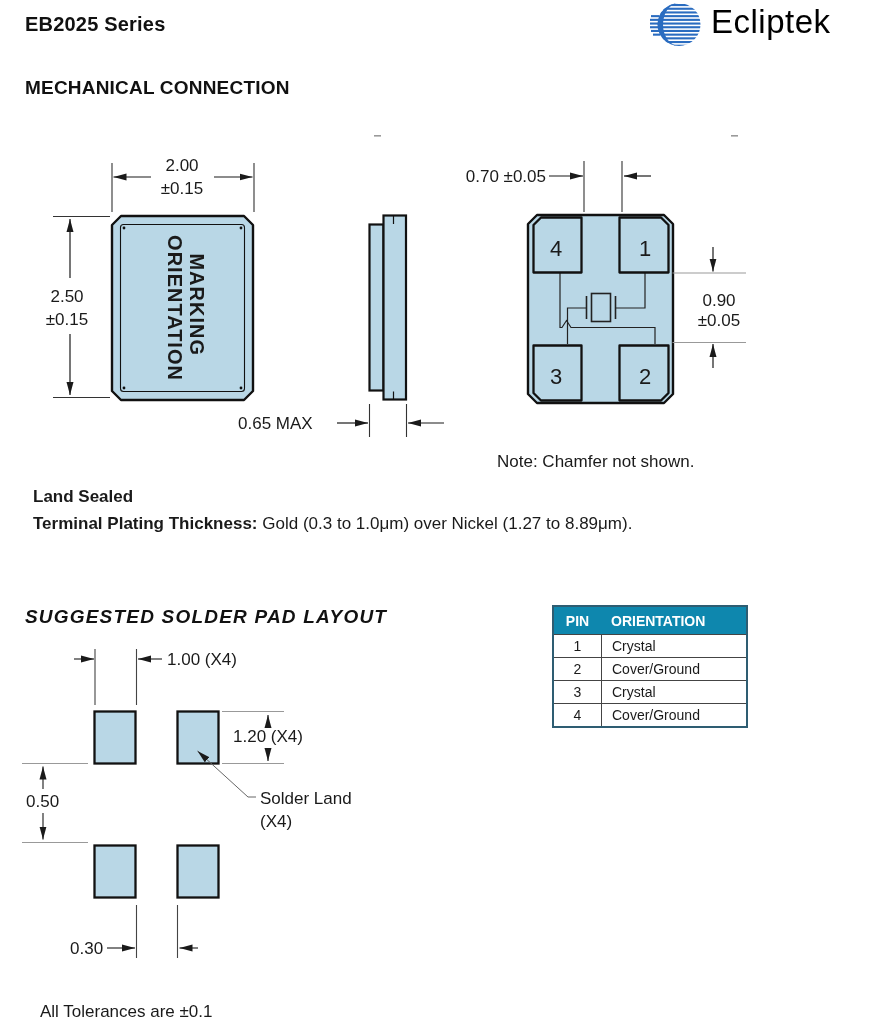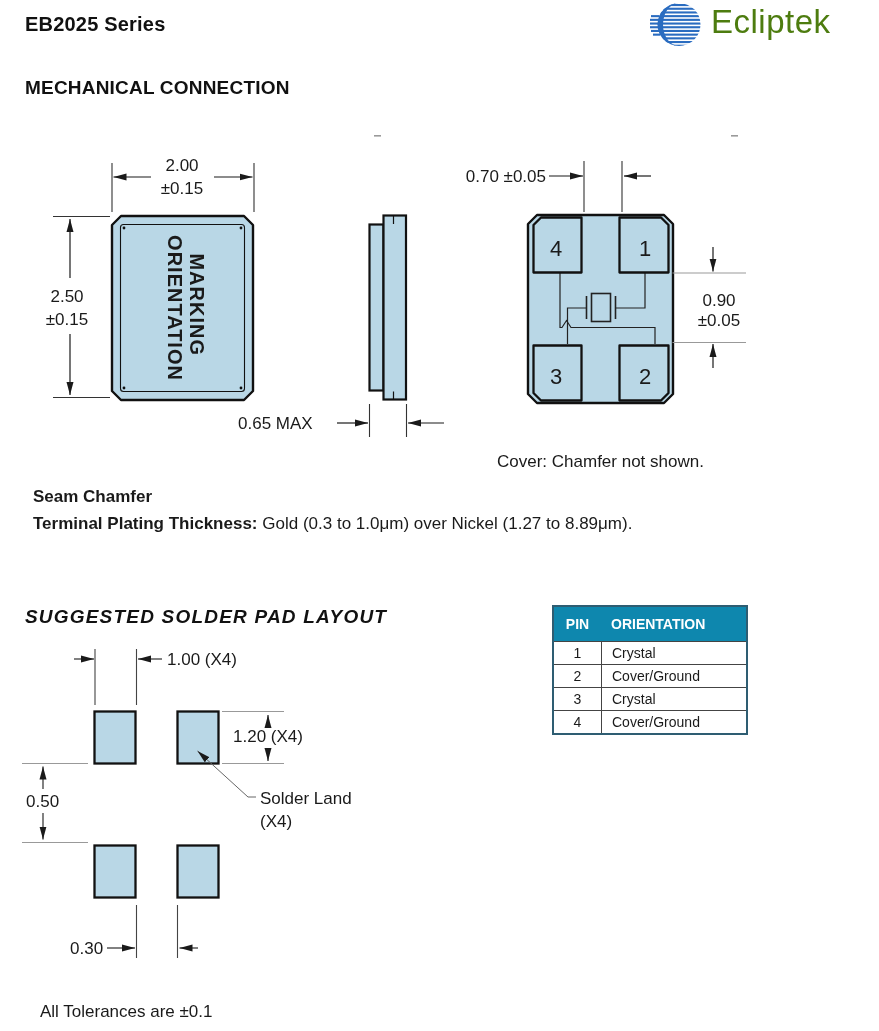--- a/index.html
+++ b/index.html
@@ -2,38 +2,38 @@
 <html><head>
 <meta charset="utf-8">
 <style>
   html,body { margin:0; padding:0; }
   body {
     width:879px; height:1031px; background:#ffffff; position:relative;
     font-family:"Liberation Sans", sans-serif; color:#1a1a1a; overflow:hidden;
   }
   .abs { position:absolute; }
   .page-title { left:25px; top:13px; font-size:20px; font-weight:bold; color:#111; letter-spacing:0.2px;text-align:right; }
-  .logo-text { left:711px; top:3px; font-size:33px; color:#4d7c0f; letter-spacing:0.5px; }
+  .logo-text { left:711px; top:3px; font-size:33px; color:#000000; letter-spacing:0.5px; }
   .sec-head { font-size:19px; font-weight:bold; color:#111; }
   .head-mech { left:25px; top:77px; letter-spacing:0.2px; }
   .head-solder { left:25px; top:606px; letter-spacing:1.2px;font-style:italic; }
   .note-text { left:497px; top:452px; font-size:17px; }
   .seam-text { left:33px; top:487px; font-size:17px; font-weight:bold; }
   .plating-text { left:33px; top:514px; font-size:17px; }
   .plating-text b { font-weight:bold; }
   .tol-note { left:40px; top:1002px; font-size:17px; }
   svg text { font-family:"Liberation Sans", sans-serif; fill:#1a1a1a; }
   .dim { font-size:17px; }
   .padnum { font-size:22px; }
   .marking { font-size:20px; font-weight:bold; letter-spacing:1px; }
   .pintable {
     position:absolute; left:552px; top:605px; width:196px;
     border:2px solid #2e5d72; box-sizing:border-box; font-size:14px; background:#fff;
   }
-  .pt-head { display:flex; background:#0e87ae; color:#fff; font-weight:bold; height:34px; align-items:center; }
+  .pt-head { display:flex; background:#0e87ae; color:#fff; font-weight:bold; height:27px; align-items:center; }
   .pt-row { display:flex; height:22px; align-items:stretch; border-top:1px solid #444; color:#1a1a1a; }
   .pt-c1 { width:47px; flex:none; display:flex; align-items:center; justify-content:center; }
   .pt-row .pt-c1 { border-right:1px solid #444; }
   .pt-c2 { padding-left:10px; flex:1; display:flex; align-items:center; }
 </style>
 </head>
 <body>
 
 <svg class="abs" style="left:0;top:0" width="879" height="1031" viewBox="0 0 879 1031">
   <defs>
@@ -175,22 +175,22 @@
     <rect x="0" y="21.5" width="9" height="2.1"></rect>
       <rect x="0" y="25.2" width="9" height="2.1"></rect>
     <rect x="1" y="28.9" width="8" height="2.1"></rect>
       <rect x="3" y="32.6" width="7" height="2.1"></rect>
   </g>
 </svg>
 <div class="abs logo-text">Ecliptek</div>
 
 <div class="abs sec-head head-mech">MECHANICAL CONNECTION</div>
 
-<div class="abs note-text">Cover: Chamfer not shown.</div>
-<div class="abs seam-text">Seam Chamfer</div>
+<div class="abs note-text">Note: Chamfer not shown.</div>
+<div class="abs seam-text">Land Sealed</div>
 <div class="abs plating-text"><b>Terminal Plating Thickness:</b><span> Gold (0.3 to 1.0μm) over Nickel (1.27 to 8.89μm).</span></div>
 
 <div class="abs sec-head head-solder">SUGGESTED SOLDER PAD LAYOUT</div>
 
 <div class="pintable">
   <div class="pt-head">
     <div class="pt-c1">PIN</div>
     <div class="pt-c2">ORIENTATION</div>
   </div>
   <div class="pt-row">

